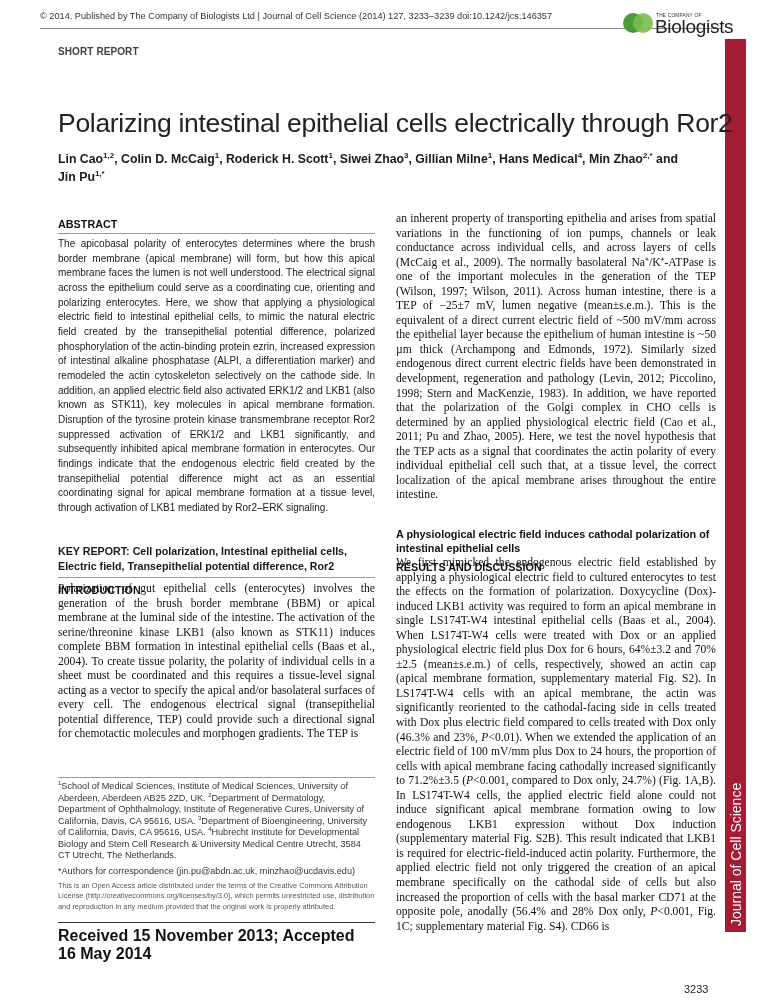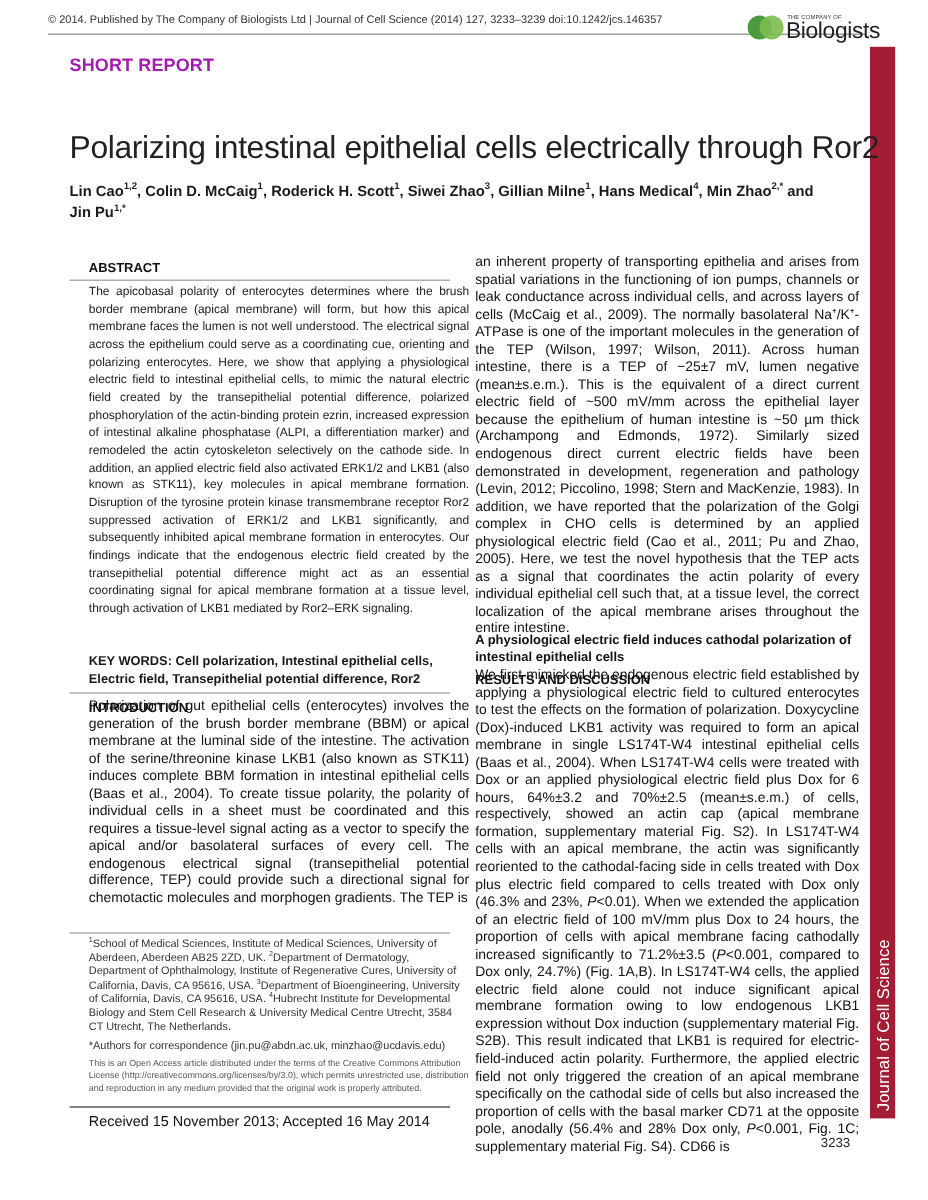--- a/index.html
+++ b/index.html
@@ -1,65 +1,65 @@
 <!DOCTYPE html>
 <html><head>
 <meta charset="utf-8">
 <style>
   html, body { margin: 0; padding: 0; background: #ffffff; }
   body { width: 773px; height: 1000px; position: relative; overflow: hidden; color: #1a1a1a; }
   .sans { font-family: "Liberation Sans", "DejaVu Sans", sans-serif; }
-  .serif { font-family: Liberation Sans, sans-serif; }
+  .serif { font-family: Liberation Serif, serif; }
 
   #header-line { position: absolute; left: 40px; top: 11px; width: 670px; font-size: 9.2px; color: #333; }
   #header-rule { position: absolute; left: 40px; top: 28px; width: 682px; height: 0; border-top: 1px solid #888; }
   #logo { position: absolute; left: 623px; top: 9px; width: 102px; height: 28px; }
   #logo .circle { position:absolute; left:0; top:4px; width:20px; height:20px; border-radius:50%; background:#4b9a3c; }
   #logo .circle2 { position:absolute; left:10px; top:4px; width:20px; height:20px; border-radius:50%; background:#7cbc4f; opacity:0.9; }
   #logo .small { position:absolute; left:33px; top:4px; font-size:4.8px; letter-spacing:0.2px; color:#333; }
   #logo .big { position:absolute; left:32px; top:7px; font-size:19px; color:#222; letter-spacing:-0.3px; }
 
   #side-bar { position: absolute; left: 725px; top: 39px; width: 21px; height: 893px; background: #a51c35; }
   #side-bar-label { position: absolute; left: 725px; top: 932px; width: 21px; height: 0; }
   #side-bar-label span { position:absolute; left: 0; top: 0; transform-origin: 0 0; transform: rotate(-90deg) translate(6px, 3px); white-space: nowrap; color: #fff; font-size: 14px; }
 
-  #section-label { position: absolute; left: 58px; top: 46px; font-size: 15px; font-weight: bold; color: #a21caf; letter-spacing: 0.1px; }
+  #section-label { position: absolute; left: 58px; top: 46px; font-size: 10px; font-weight: bold; color: #404040; letter-spacing: 0.1px; }
   #title { position: absolute; left: 58px; top: 108px; font-size: 26.5px; color: #222; letter-spacing: -0.3px; white-space: nowrap; }
   #authors { position: absolute; left: 58px; top: 150px; width: 660px; font-size: 12.3px; font-weight: bold; line-height: 18px; color: #1a1a1a; }
   #authors sup { font-size: 8px; line-height: 0; }
 
-  .col-left { position: absolute; left: 58px; width: 317px; margin-left: 16px; }
+  .col-left { position: absolute; left: 58px; width: 317px; }
   .col-right { position: absolute; left: 396px; width: 320px; }
 
   .sec-head { font-size: 10.8px; font-weight: bold; color: #111; }
   .rule { border-top: 1px solid #999; height: 0; }
 
   #abstract-head { top: 218px; }
   #abstract-rule { position:absolute; left:58px; top:233px; width:317px; }
   #abstract-text { top: 237px; font-size: 10px; line-height: 14.65px; text-align: justify; text-align-last: left; color: #1a1a1a; }
   #keywords { top: 544px; font-size: 10.7px; line-height: 14.6px; font-weight: bold; color: #1a1a1a; }
   #keywords-rule { position:absolute; left:58px; top:577px; width:317px; }
 
   #intro-head { top: 584px; }
   #intro-text { top: 582px; font-size: 11.6px; line-height: 14.55px; text-align: justify; text-align-last: left; color: #111; }
 
   #footnote-rule { position:absolute; left:58px; top:777px; width:317px; }
   #affil { top: 781px; font-size: 9.1px; line-height: 11.5px; color: #333; }
   #affil sup { font-size: 6px; line-height: 0; }
   #corresp { top: 866px; font-size: 9.1px; color: #333; }
   #license { top: 881px; font-size: 7.4px; line-height: 10.4px; color: #555; }
   #received-rule { position:absolute; left:58px; top:922px; width:317px; border-top: 1px solid #333; }
-  #received { top: 927px; font-size: 12px; font-weight: normal; color: #111; }
+  #received { top: 927px; font-size: 16px; font-weight: bold; color: #111; }
 
   #right-p1 { top: 212px; font-size: 11.6px; line-height: 14.55px; text-align: justify; text-align-last: left; color: #111; }
   #results-head { top: 513px; margin-top: 48px; }
   #results-sub { top: 527px; font-size: 10.8px; line-height: 14.2px; font-weight: bold; color: #111; }
   #right-p2 { top: 556px; font-size: 11.6px; line-height: 14.55px; text-align: justify; text-align-last: left; color: #111; }
 
-  #page-number { position: absolute; left: 684px; top: 947px; font-size: 11px; color: #222; }
+  #page-number { position: absolute; left: 684px; top: 983px; font-size: 11px; color: #222; }
   i { font-style: italic; }
 </style>
 </head>
 <body>
 
 <div id="header-line" class="sans">© 2014. Published by The Company of Biologists Ltd | Journal of Cell Science (2014) 127, 3233–3239 doi:10.1242/jcs.146357</div>
 <div id="header-rule"></div>
 <div id="logo" class="sans">
   <div class="circle"></div>
   <div class="circle2"></div>
@@ -81,21 +81,21 @@
   <span><span>Siwei Zhao</span><sup>3</sup></span>, 
   <span><span>Gillian Milne</span><sup>1</sup></span>, 
   <span><span>Hans Medical</span><sup>4</sup></span>, 
   <span><span>Min Zhao</span><sup>2,*</sup></span> and<br>
   <span><span>Jin Pu</span><sup>1,*</sup></span>
 </div>
 
 <div id="abstract-head" class="col-left sans sec-head">ABSTRACT</div>
 <div id="abstract-rule" class="rule"></div>
 <div id="abstract-text" class="col-left sans">The apicobasal polarity of enterocytes determines where the brush border membrane (apical membrane) will form, but how this apical membrane faces the lumen is not well understood. The electrical signal across the epithelium could serve as a coordinating cue, orienting and polarizing enterocytes. Here, we show that applying a physiological electric field to intestinal epithelial cells, to mimic the natural electric field created by the transepithelial potential difference, polarized phosphorylation of the actin-binding protein ezrin, increased expression of intestinal alkaline phosphatase (ALPI, a differentiation marker) and remodeled the actin cytoskeleton selectively on the cathode side. In addition, an applied electric field also activated ERK1/2 and LKB1 (also known as STK11), key molecules in apical membrane formation. Disruption of the tyrosine protein kinase transmembrane receptor Ror2 suppressed activation of ERK1/2 and LKB1 significantly, and subsequently inhibited apical membrane formation in enterocytes. Our findings indicate that the endogenous electric field created by the transepithelial potential difference might act as an essential coordinating signal for apical membrane formation at a tissue level, through activation of LKB1 mediated by Ror2–ERK signaling.</div>
-<div id="keywords" class="col-left sans">KEY WORDS: Cell polarization, Intestinal epithelial cells, Electric field, Transepithelial potential difference, Ror2</div>
+<div id="keywords" class="col-left sans">KEY REPORT: Cell polarization, Intestinal epithelial cells, Electric field, Transepithelial potential difference, Ror2</div>
 <div id="keywords-rule" class="rule"></div>
 
 <div id="intro-head" class="col-left sans sec-head">INTRODUCTION</div>
 <div id="intro-text" class="col-left serif">Polarization of gut epithelial cells (enterocytes) involves the generation of the brush border membrane (BBM) or apical membrane at the luminal side of the intestine. The activation of the serine/threonine kinase LKB1 (also known as STK11) induces complete BBM formation in intestinal epithelial cells (Baas et al., 2004). To create tissue polarity, the polarity of individual cells in a sheet must be coordinated and this requires a tissue-level signal acting as a vector to specify the apical and/or basolateral surfaces of every cell. The endogenous electrical signal (transepithelial potential difference, TEP) could provide such a directional signal for chemotactic molecules and morphogen gradients. The TEP is</div>
 
 <div id="footnote-rule" class="rule"></div>
 <div id="affil" class="col-left sans">
   <sup>1</sup><span>School of Medical Sciences, Institute of Medical Sciences, University of Aberdeen, Aberdeen AB25 2ZD, UK. </span><sup>2</sup><span>Department of Dermatology, Department of Ophthalmology, Institute of Regenerative Cures, University of California, Davis, CA 95616, USA. </span><sup>3</sup><span>Department of Bioengineering, University of California, Davis, CA 95616, USA. </span><sup>4</sup><span>Hubrecht Institute for Developmental Biology and Stem Cell Research &amp; University Medical Centre Utrecht, 3584 CT Utrecht, The Netherlands.</span>
 </div>
 <div id="corresp" class="col-left sans">*Authors for correspondence (jin.pu@abdn.ac.uk, minzhao@ucdavis.edu)</div>

